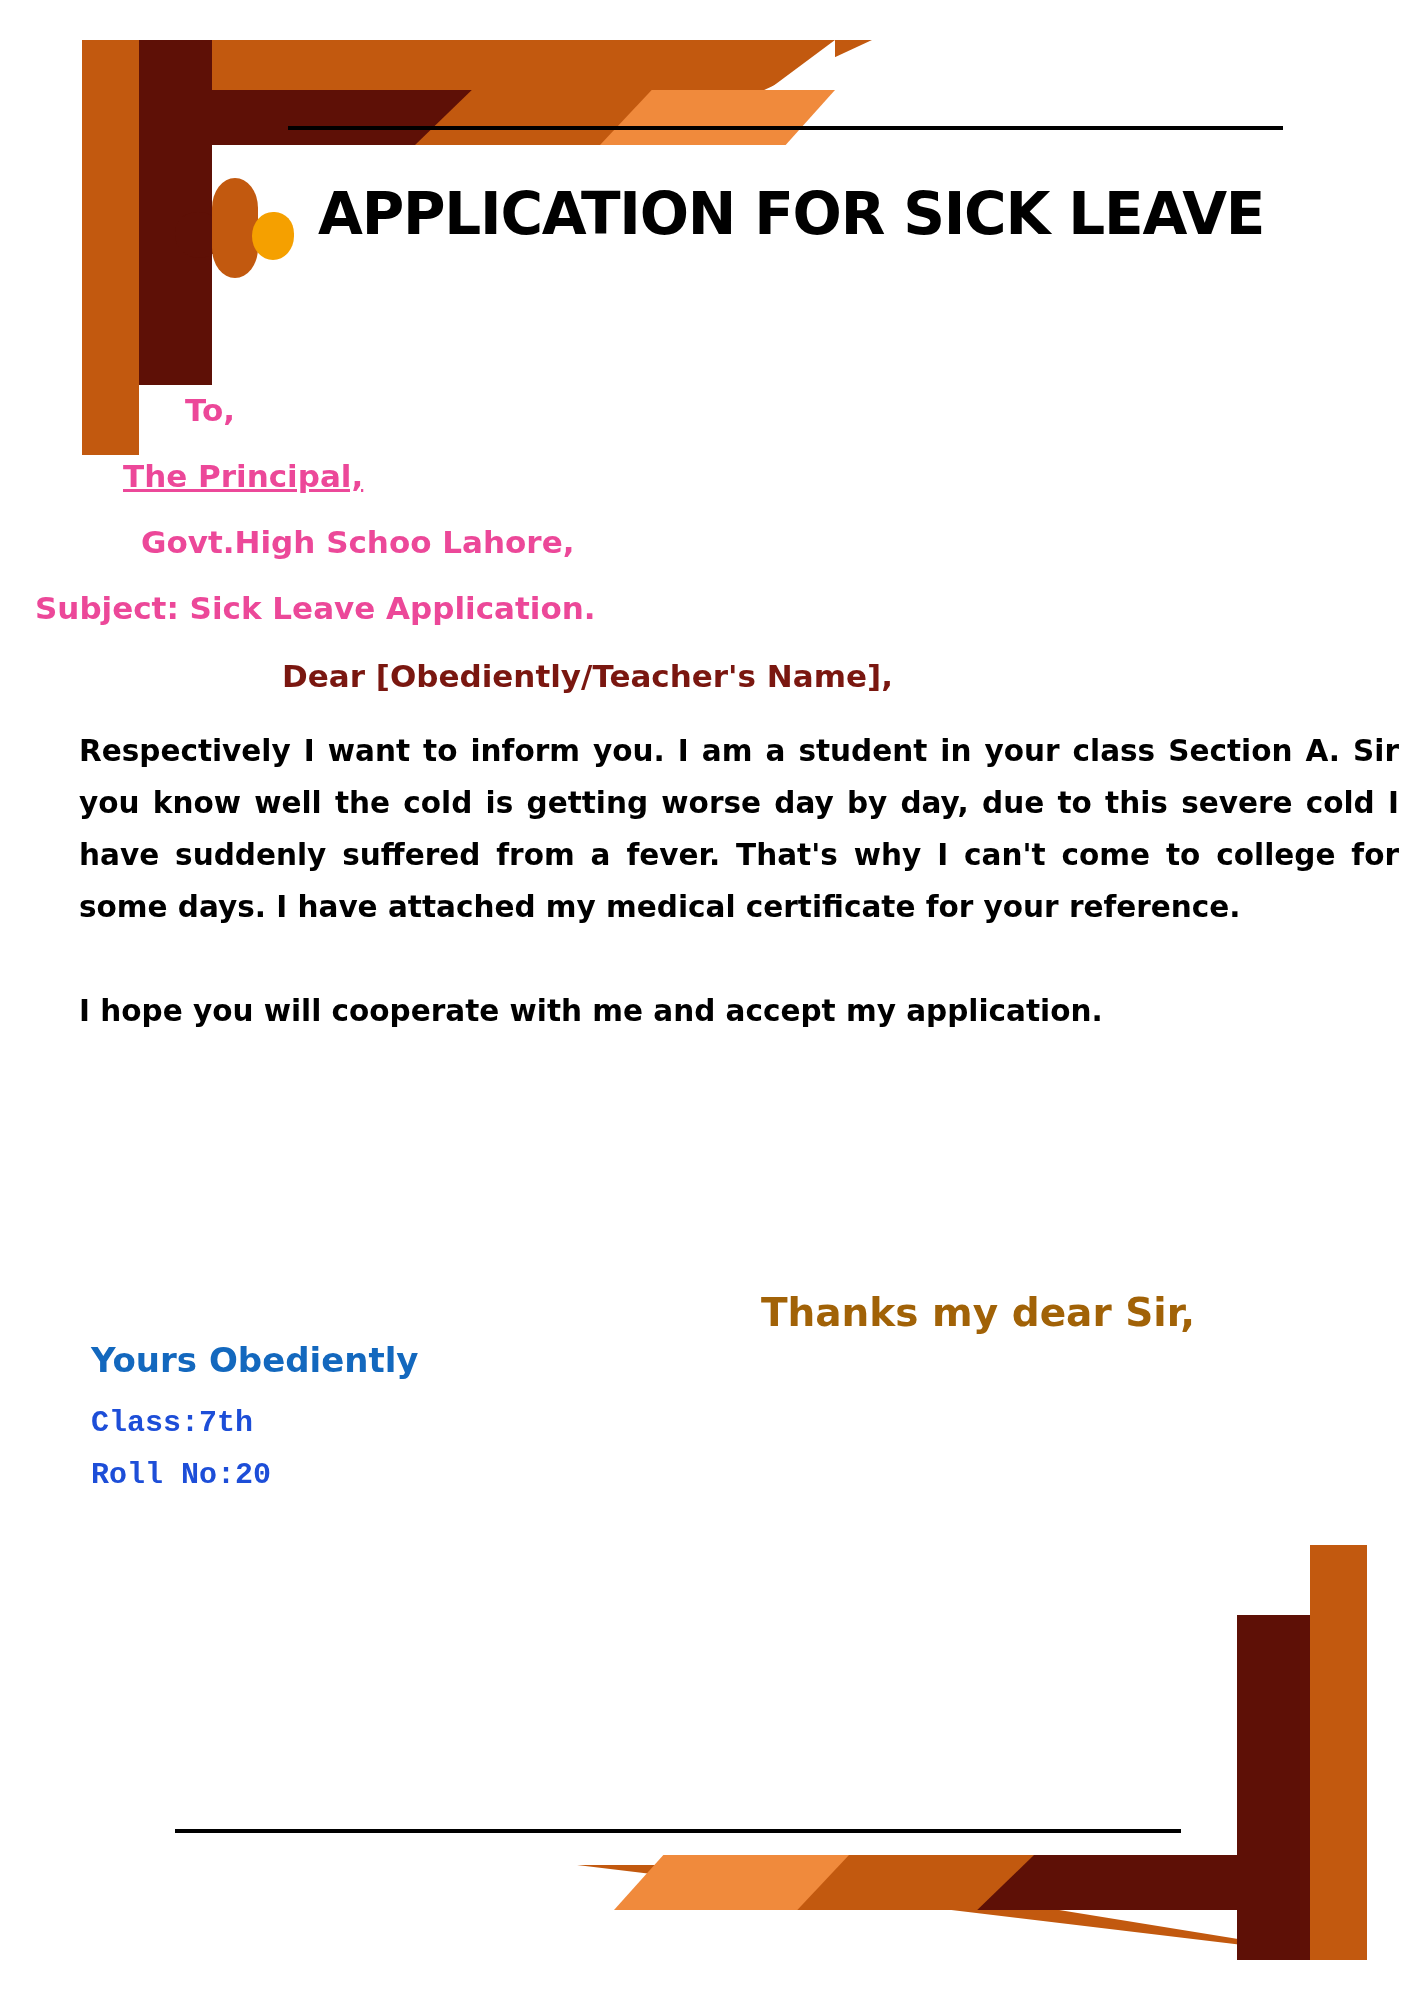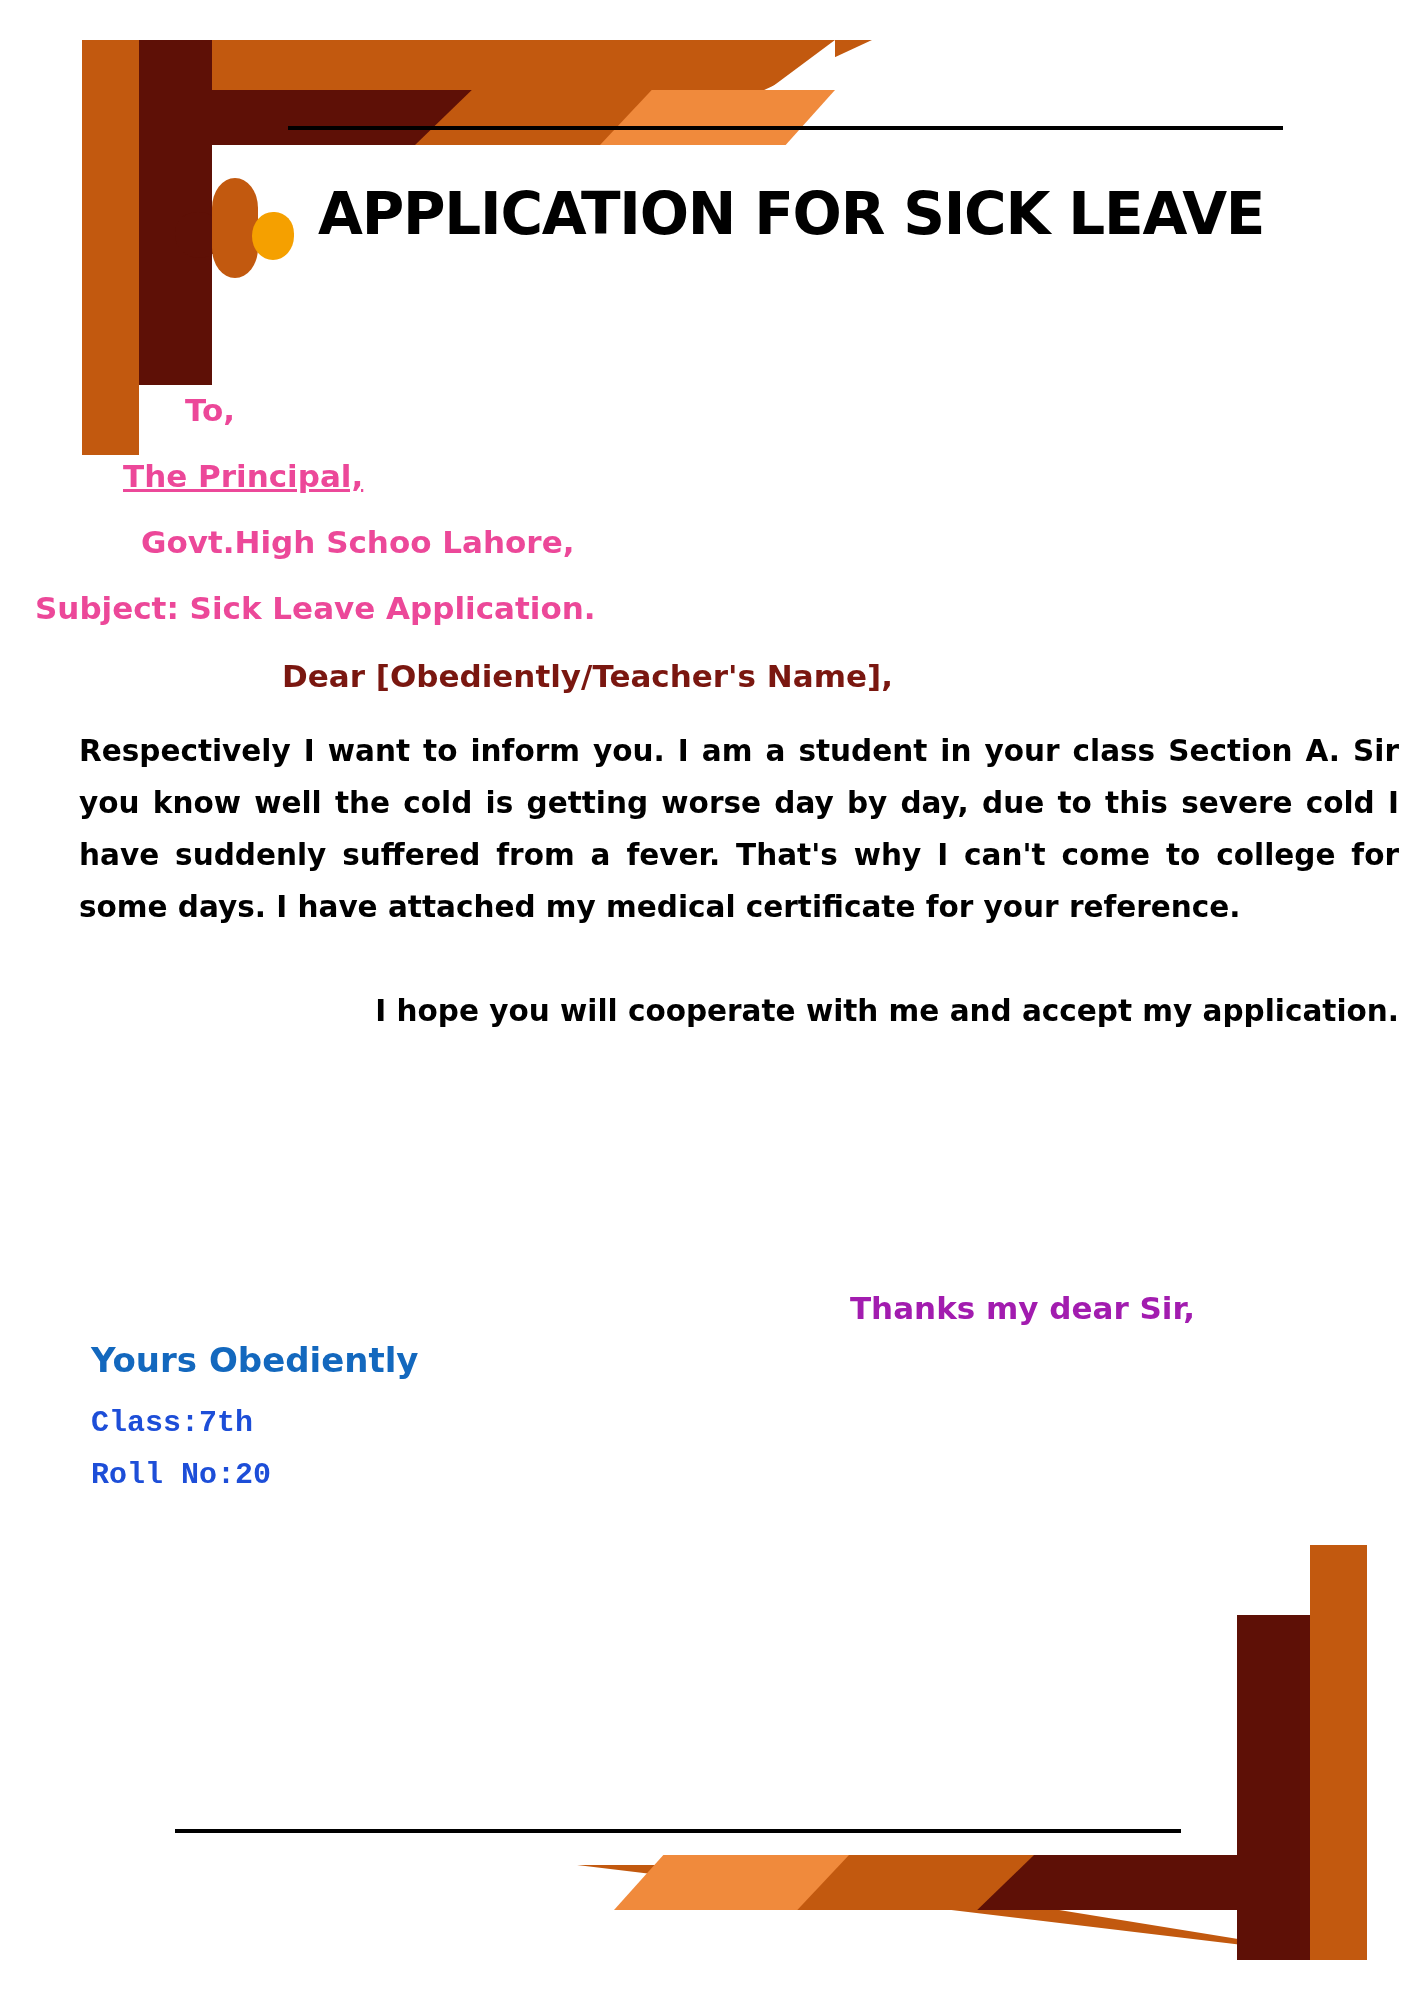--- a/index.html
+++ b/index.html
@@ -153,26 +153,26 @@
     font-family:"DejaVu Sans", sans-serif;
   }
 
   
   .body-wrap { position:absolute; left:44px; top:725px; width:1320px; }
   .para {
     font-size:29.5px; font-weight:700; color:#000000;
     text-align:justify; line-height:52px;
     font-family:"DejaVu Sans", sans-serif;
   }
-  .para.last { text-align:right; margin-top:52px; }
+  .para.last { text-align:left; margin-top:52px; }
 
   .thanks {
     position:absolute; left:0; top:1290px; width:1160px;
     text-align:right;
-    font-size:31px; font-weight:700; color:#a21caf;
+    font-size:39px; font-weight:700; color:#a16207;
     font-family:"DejaVu Sans", sans-serif;
   }
 
   
   .sign { position:absolute; left:56px; top:1340px; }
   .sign .obed {
     font-size:34px; font-weight:700; color:#1368BE;
     margin-bottom:26px;
     font-family:"DejaVu Sans", sans-serif;
   }

